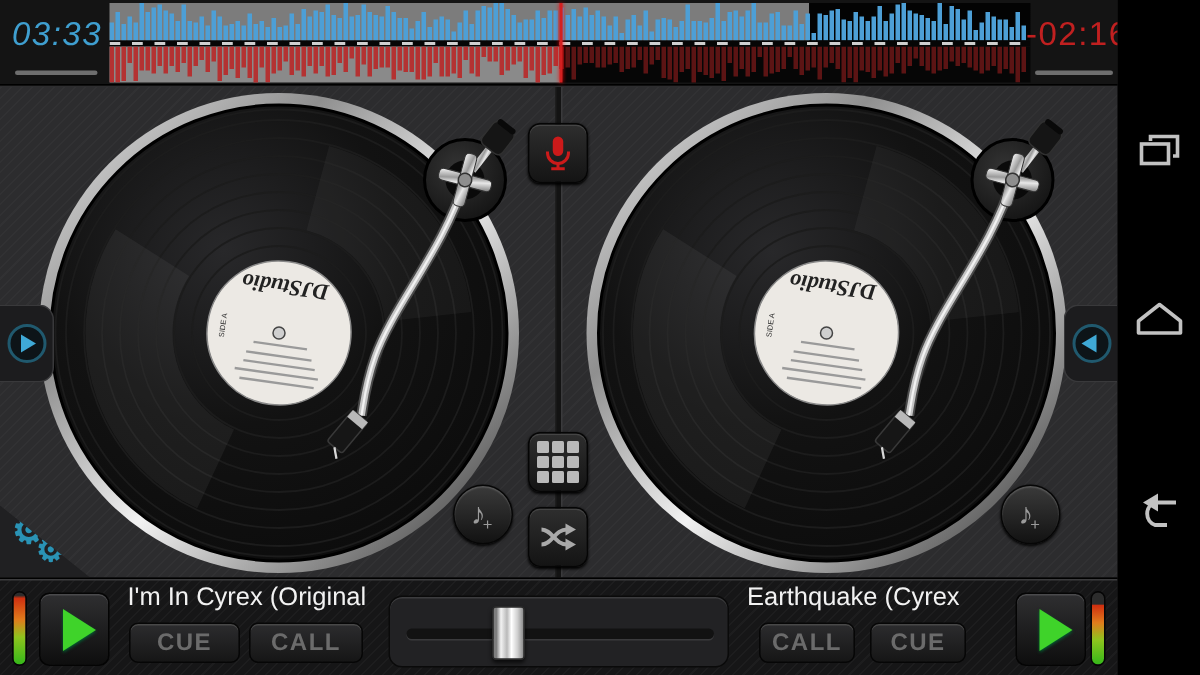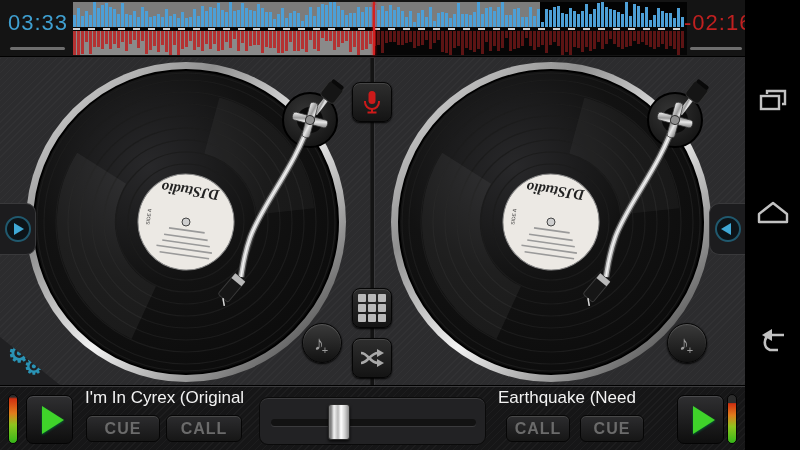--- a/index.html
+++ b/index.html
@@ -5,21 +5,21 @@
   * { margin:0; padding:0; box-sizing:border-box; }
   html,body { background:#000; }
   body { font-family:"Liberation Sans", sans-serif; }
   .screen { position:relative; width:800px; height:450px; overflow:hidden;
             background:#2d2d2f; }
 
   
   .wave-strip { position:absolute; left:0; top:0; width:745px; height:57px;
                 background:#141414; border-bottom:1px solid #000; }
   .time { position:absolute; top:10px; font-size:22px; letter-spacing:1px; }
-  .time-left  { left:6px;  width:64px; text-align:center; color:#3f9fd0; }
+  .time-left  { left:6px;  width:64px; text-align:center; color:#3f9fd0;font-style:italic; }
   .time-right { left:684px; width:60px; text-align:center; color:#c02020; }
   .time-underline { position:absolute; top:47px; height:3px; background:#6e6e6e; border-radius:2px; }
   .tu-left { left:10px; width:55px; }
   .tu-right { left:690px; width:52px; }
   .wave-area { position:absolute; left:73px; top:2px; width:614px; height:53px; }
   .wave-top { position:absolute; left:0; top:0; width:614px; height:25px;
               display:flex; align-items:flex-end; overflow:hidden;
               background:linear-gradient(90deg,#7c7c7c 0 76%,#030303 76%); }
   .wave-bottom { position:absolute; left:0; top:29px; width:614px; height:24px;
                  display:flex; align-items:flex-start; overflow:hidden;
@@ -590,21 +590,21 @@
     </div>
     <div class="track-title title-left">I'm In Cyrex (Original</div>
     <div class="pill-btn cue-left">CUE</div>
     <div class="pill-btn call-left">CALL</div>
 
     <div class="xfader">
       <div class="xf-track"></div>
       <div class="xf-handle"></div>
     </div>
 
-    <div class="track-title title-right">Earthquake (Need</div>
+    <div class="track-title title-right">Earthquake (Cyrex</div>
     <div class="pill-btn call-right">CALL</div>
     <div class="pill-btn cue-right">CUE</div>
     <div class="play-btn play-right">
       <span class="play-tri"></span>
     </div>
     <div class="vu vu-right"></div>
   </div>
 
   <div class="nav-bar">
     <svg class="nav-ico nav-recents" width="32" height="30" viewBox="0 0 32 30">

